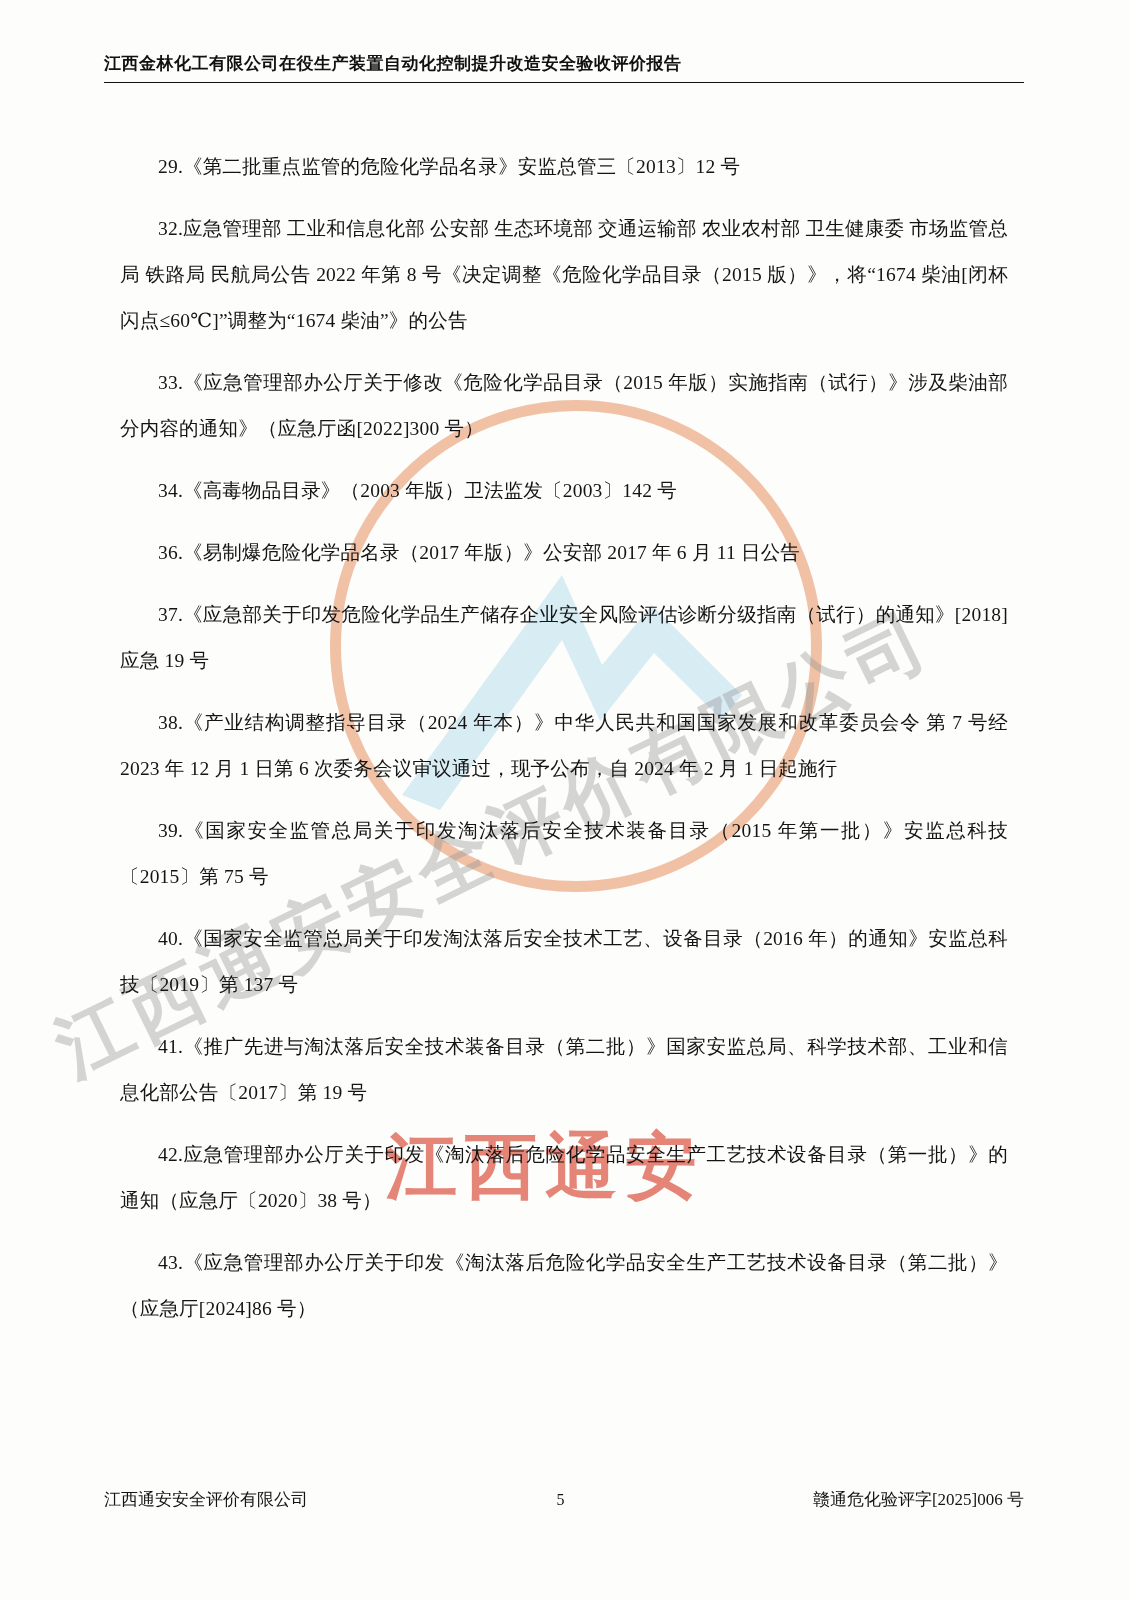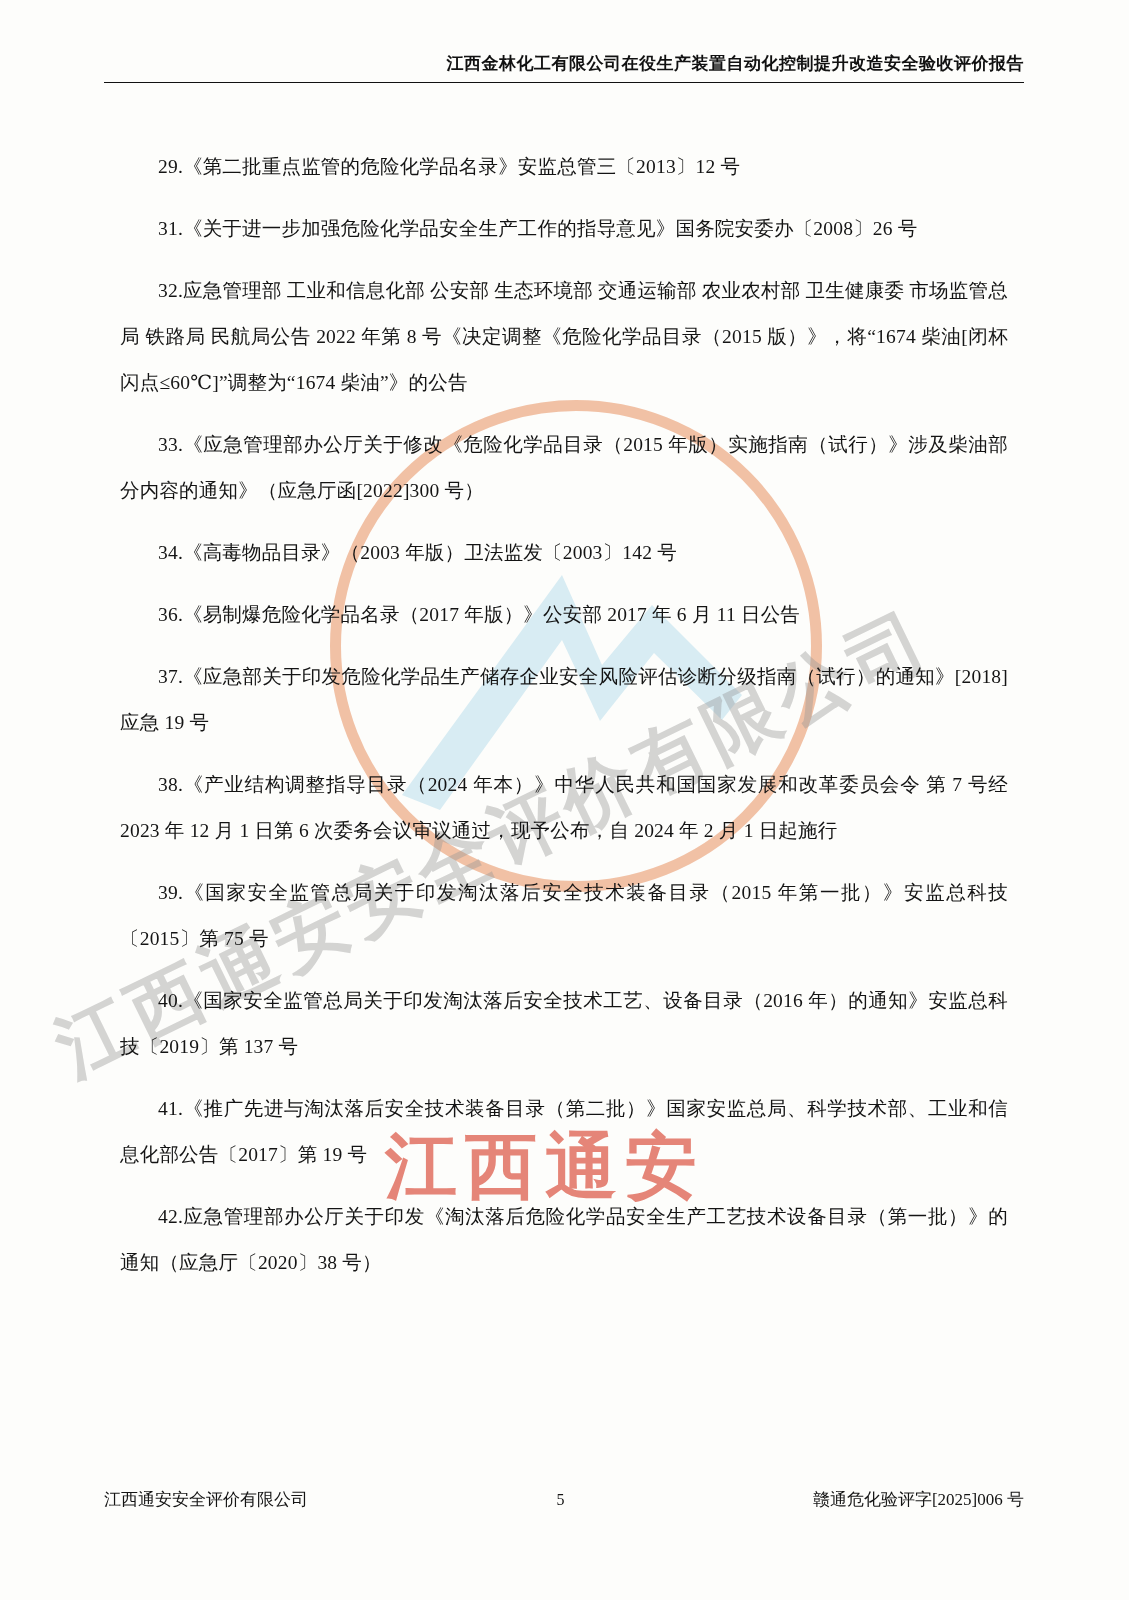--- a/index.html
+++ b/index.html
@@ -66,21 +66,21 @@
     white-space: nowrap;
     margin-top: 44px;
   }
 
   
   .header {
     position: absolute;
     left: 104px;
     top: 52px;
     width: 920px;
-    text-align: right;
+    text-align: left;
     z-index: 4;
   }
   .header-title {
     font-size: 17px;
     font-weight: bold;
     letter-spacing: 0.5px;
     font-family: "Liberation Serif", serif;
     color: #111;
   }
   .header-rule {
@@ -139,31 +139,31 @@
     <div class="wm-red">江西通安</div>
   </div>
 
   <div class="header">
     <div class="header-title">江西金林化工有限公司在役生产装置自动化控制提升改造安全验收评价报告</div>
     <div class="header-rule"></div>
   </div>
 
   <div class="content" id="content">
       <p class="para">29.《第二批重点监管的危险化学品名录》安监总管三〔2013〕12 号</p>
-      <p class="para">31.《关于进一步加强危险化学品安全生产工作的指导意见》国务院安委办〔2008〕26 号</p>
       <p class="para">32.应急管理部 工业和信息化部 公安部 生态环境部 交通运输部 农业农村部 卫生健康委 市场监管总局 铁路局 民航局公告 2022 年第 8 号《决定调整《危险化学品目录（2015 版）》，将“1674 柴油[闭杯闪点≤60℃]”调整为“1674 柴油”》的公告</p>
       <p class="para">33.《应急管理部办公厅关于修改《危险化学品目录（2015 年版）实施指南（试行）》涉及柴油部分内容的通知》（应急厅函[2022]300 号）</p>
       <p class="para">34.《高毒物品目录》（2003 年版）卫法监发〔2003〕142 号</p>
       <p class="para">36.《易制爆危险化学品名录（2017 年版）》公安部 2017 年 6 月 11 日公告</p>
       <p class="para">37.《应急部关于印发危险化学品生产储存企业安全风险评估诊断分级指南（试行）的通知》[2018]应急 19 号</p>
       <p class="para">38.《产业结构调整指导目录（2024 年本）》中华人民共和国国家发展和改革委员会令 第 7 号经 2023 年 12 月 1 日第 6 次委务会议审议通过，现予公布，自 2024 年 2 月 1 日起施行</p>
       <p class="para">39.《国家安全监管总局关于印发淘汰落后安全技术装备目录（2015 年第一批）》安监总科技〔2015〕第 75 号</p>
       <p class="para">40.《国家安全监管总局关于印发淘汰落后安全技术工艺、设备目录（2016 年）的通知》安监总科技〔2019〕第 137 号</p>
       <p class="para">41.《推广先进与淘汰落后安全技术装备目录（第二批）》国家安监总局、科学技术部、工业和信息化部公告〔2017〕第 19 号</p>
       <p class="para">42.应急管理部办公厅关于印发《淘汰落后危险化学品安全生产工艺技术设备目录（第一批）》的通知（应急厅〔2020〕38 号）</p>
+      <p class="para">43.《应急管理部办公厅关于印发《淘汰落后危险化学品安全生产工艺技术设备目录（第二批）》（应急厅[2024]86 号）</p>
     </div>
 
   <div class="footer">
     <div>江西通安安全评价有限公司</div>
     <div class="footer-center">5</div>
     <div>赣通危化验评字[2025]006 号</div>
   </div>
 
 </div>
 

